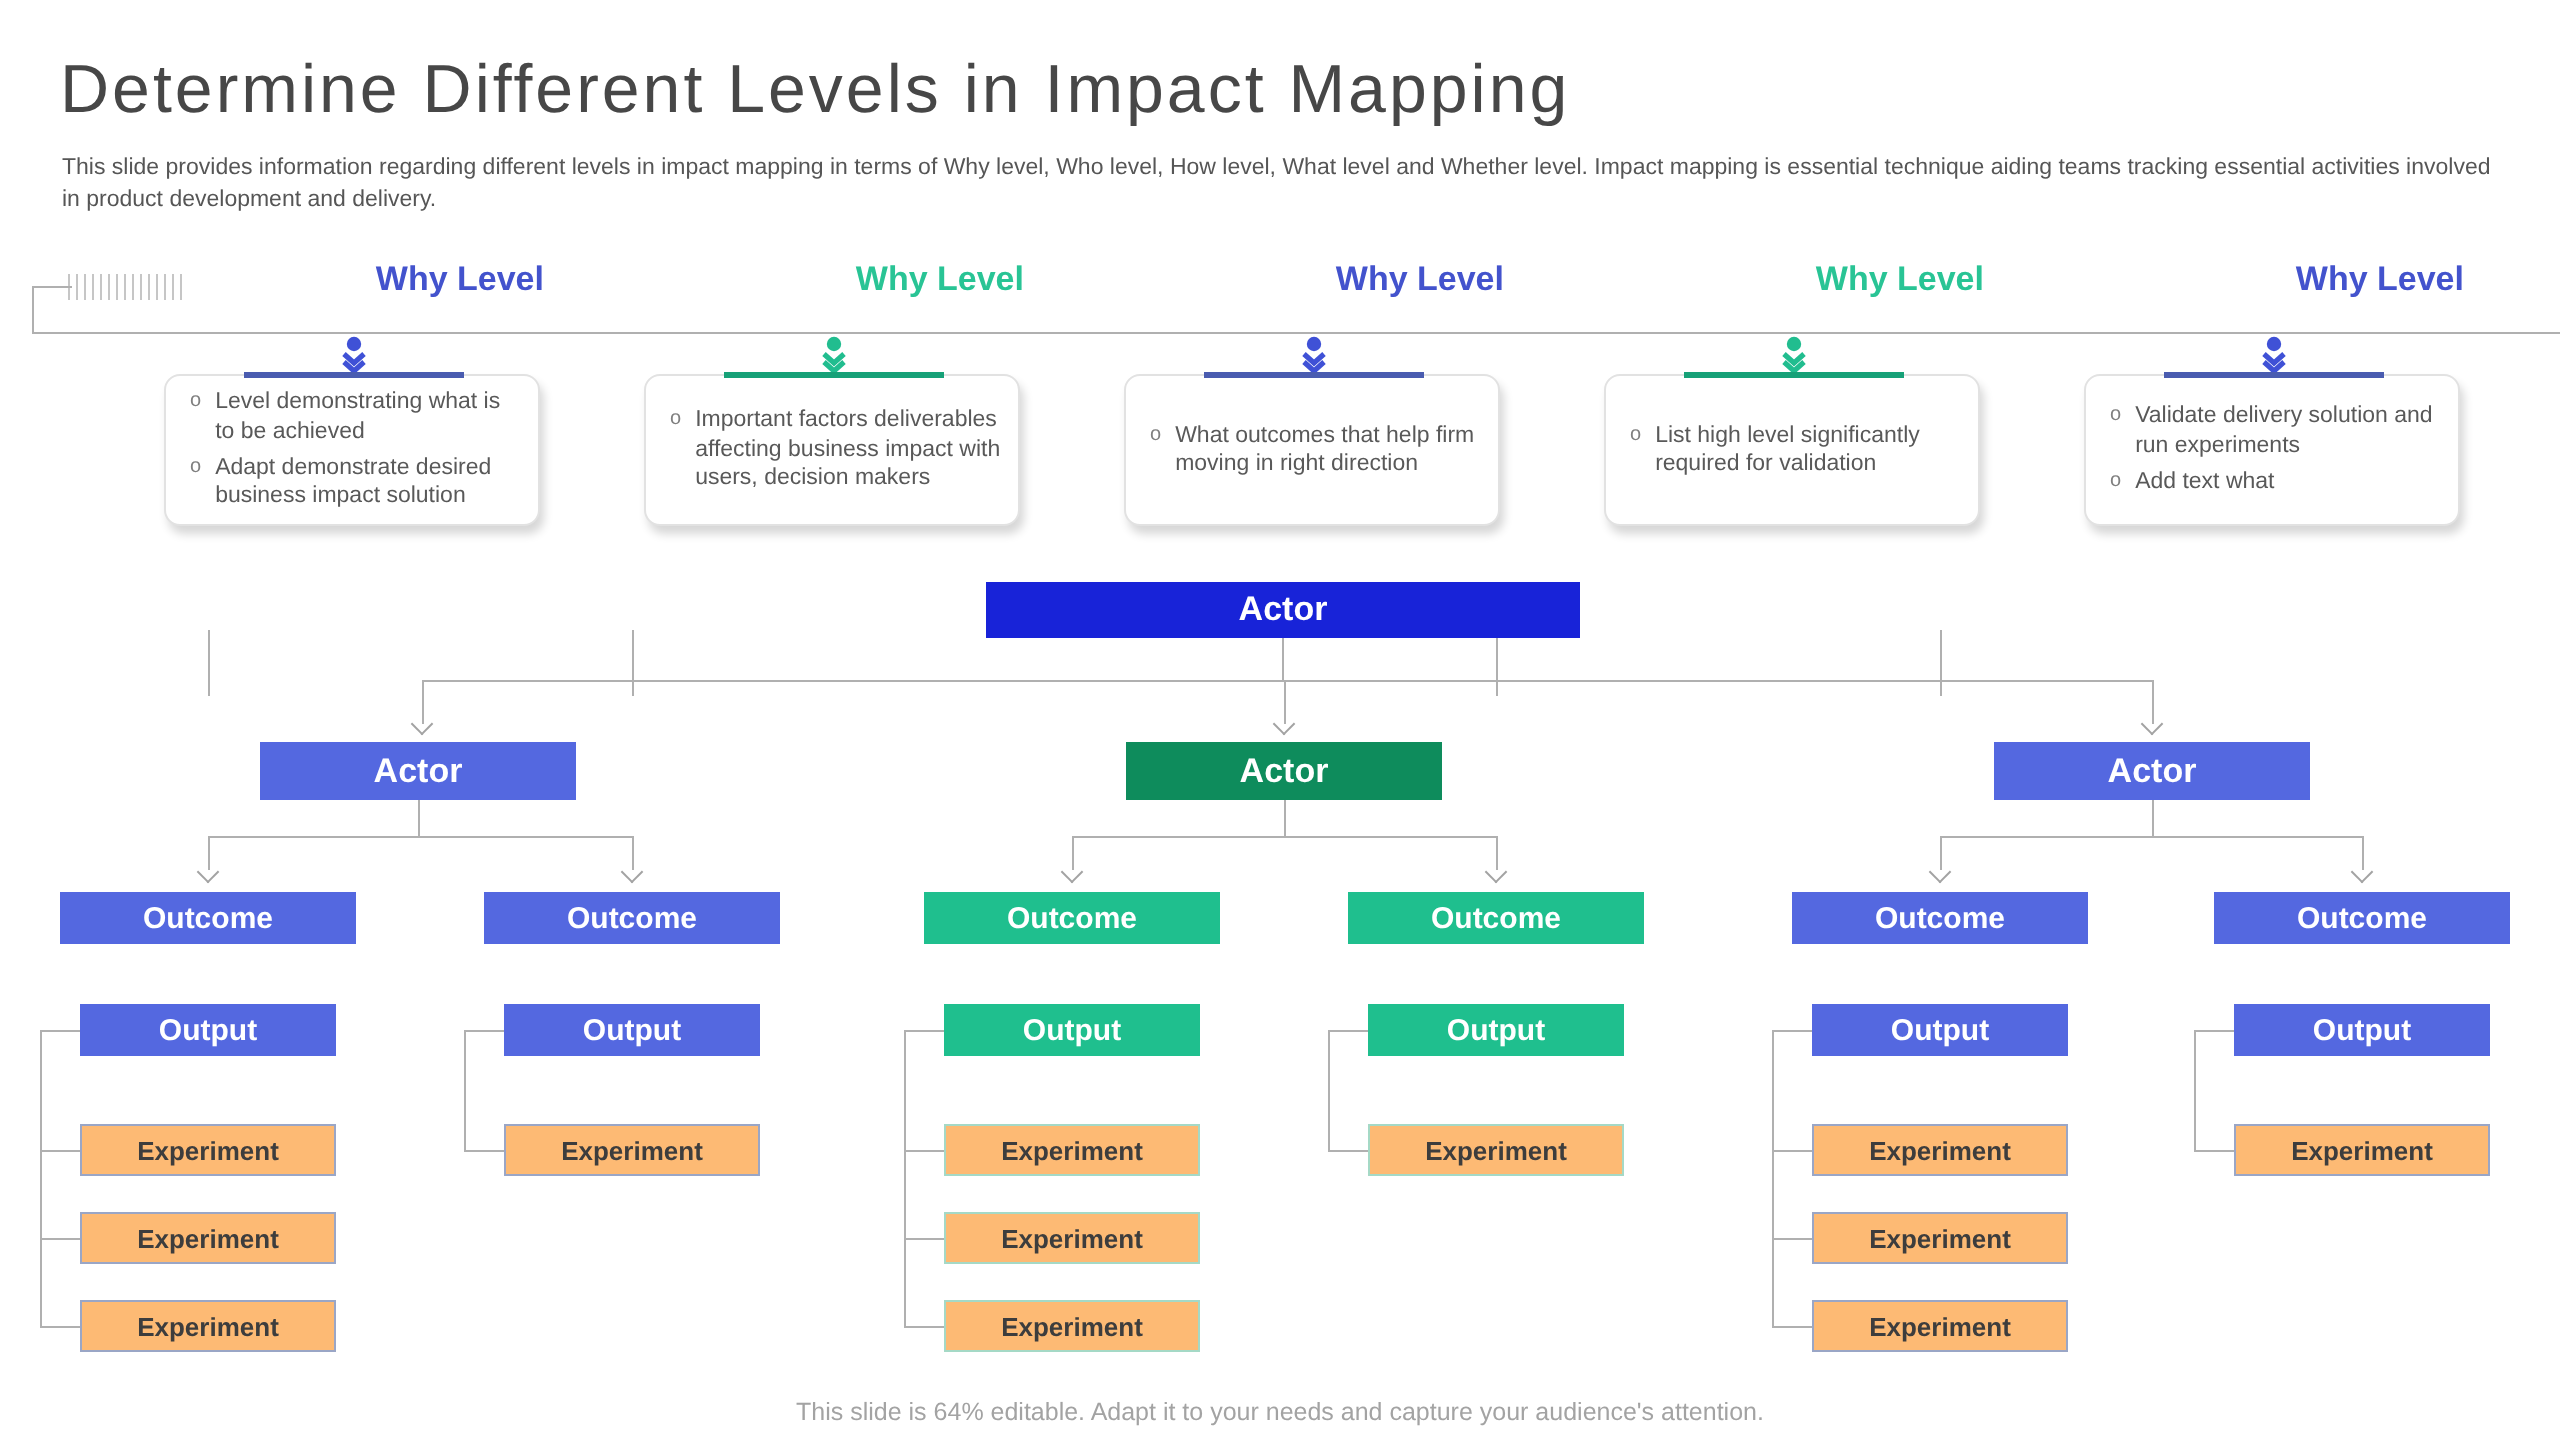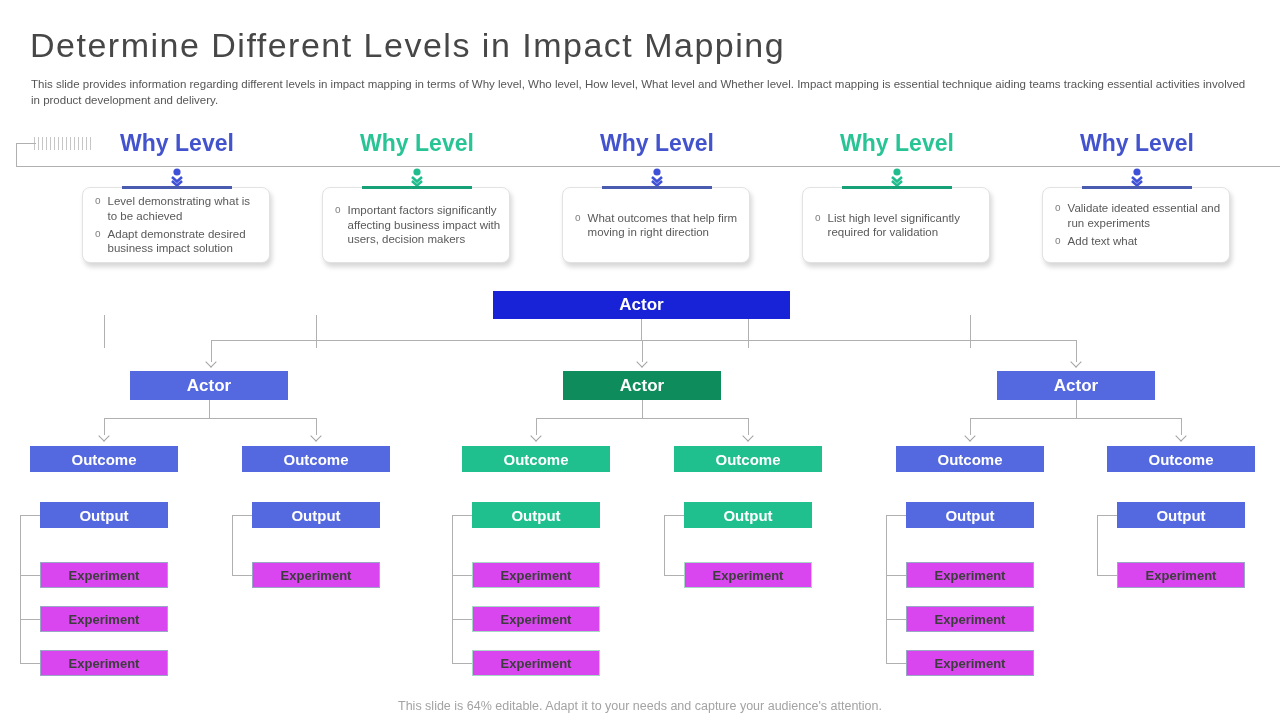--- a/index.html
+++ b/index.html
@@ -7,38 +7,38 @@
        font-family:"Liberation Sans",sans-serif;}
   
   .title{position:absolute;left:30px;top:26px;font-size:34px;font-weight:400;color:#474747;
          letter-spacing:1.5px;font-family:"Liberation Sans",sans-serif;}
   .subtitle{position:absolute;left:31px;top:77px;width:1224px;font-size:11.5px;line-height:1.35;
             color:#565656;}
   .footer{position:absolute;left:0;top:699px;width:1280px;text-align:center;font-size:12.5px;
           color:#a3a3a3;}
   
   .wl-col{position:absolute;top:130px;width:190px;}
-  .wl-head{text-align:center;font-size:23px;font-weight:bold;}
+  .wl-head{text-align:right;font-size:17px;font-weight:bold;}
   .wl-head.blue{color:#4353cd;} .wl-head.green{color:#29c495;}
   .wl-icon{position:absolute;top:36px;left:0;width:100%;display:flex;justify-content:center;}
   .wl-icon.blue{color:#3f51d6;} .wl-icon.green{color:#21bd8f;}
   .card{position:absolute;top:57px;left:0;width:188px;height:76px;background:#fff;
         border:1px solid #e2e2e2;border-radius:8px;box-shadow:2px 4px 5px rgba(0,0,0,0.16);
         display:flex;flex-direction:column;justify-content:center;
         padding:6px 8px 6px 12px;box-sizing:border-box;}
   .accent{position:absolute;top:-2px;left:39px;width:110px;height:3px;}
   .accent.blue{background:#4a5cb0;} .accent.green{background:#17a178;}
   .bullet{display:flex;gap:7px;font-size:11.5px;color:#595959;line-height:1.25;margin:2px 0;}
   .bullet .m{color:#808080;font-size:10px;padding-top:1px;}
   
   .node{position:absolute;display:flex;align-items:center;justify-content:center;
         color:#fff;font-weight:bold;box-sizing:border-box;}
   .t-impact{background:#1823d8;} .t-blue{background:#5468e0;}
   .t-green{background:#1fbf8e;} .t-dgreen{background:#0e8c5c;}
-  .exp{background:#d946ef;color:#3d3d3d;border:1px solid #9aa6c6;}
+  .exp{background:#fdba74;color:#3d3d3d;border:1px solid #9aa6c6;}
   .exp.g{border-color:#a5d9c6;}
   
   .hl{position:absolute;height:1px;background:#b0b0b0;}
   .vl{position:absolute;width:1px;background:#b0b0b0;}
   .arr{position:absolute;width:7px;height:7px;border-right:1.4px solid #a3a3a3;
        border-bottom:1.4px solid #a3a3a3;transform:rotate(45deg);}
   .hash{position:absolute;left:34px;top:137px;width:58px;height:13px;
         background:repeating-linear-gradient(to right,#c6c6c6 0 1px,transparent 1px 4px);}
 </style>
 </head>
@@ -82,21 +82,21 @@
     <svg width="18" height="22" viewBox="0 0 18 22">
         <circle cx="9" cy="6" r="3.6" fill="currentColor"></circle>
         <path d="M4 11 L9 15.5 L14 11" fill="none" stroke="currentColor" stroke-width="2.6"></path>
         <path d="M4 15 L9 19.5 L14 15" fill="none" stroke="currentColor" stroke-width="2.6"></path>
       </svg>
   </div>
   <div class="card">
     <div class="accent green"></div>
     <div class="bullet">
         <span class="m">o</span>
-        <span>Important factors significantly affecting business impact with users, decision makers</span>
+        <span>Important factors deliverables affecting business impact with users, decision makers</span>
       </div>
   </div>
 </div>
 
 <div class="wl-col" style="left:562px;">
   <div class="wl-head blue">Why Level</div>
   <div class="wl-icon blue">
     <svg width="18" height="22" viewBox="0 0 18 22">
         <circle cx="9" cy="6" r="3.6" fill="currentColor"></circle>
         <path d="M4 11 L9 15.5 L14 11" fill="none" stroke="currentColor" stroke-width="2.6"></path>
@@ -136,21 +136,21 @@
     <svg width="18" height="22" viewBox="0 0 18 22">
         <circle cx="9" cy="6" r="3.6" fill="currentColor"></circle>
         <path d="M4 11 L9 15.5 L14 11" fill="none" stroke="currentColor" stroke-width="2.6"></path>
         <path d="M4 15 L9 19.5 L14 15" fill="none" stroke="currentColor" stroke-width="2.6"></path>
       </svg>
   </div>
   <div class="card">
     <div class="accent blue"></div>
     <div class="bullet">
         <span class="m">o</span>
-        <span>Validate ideated essential and run experiments</span>
+        <span>Validate delivery solution and run experiments</span>
       </div>
     <div class="bullet">
         <span class="m">o</span>
         <span>Add text what</span>
       </div>
   </div>
 </div>
 
 <div>
 

